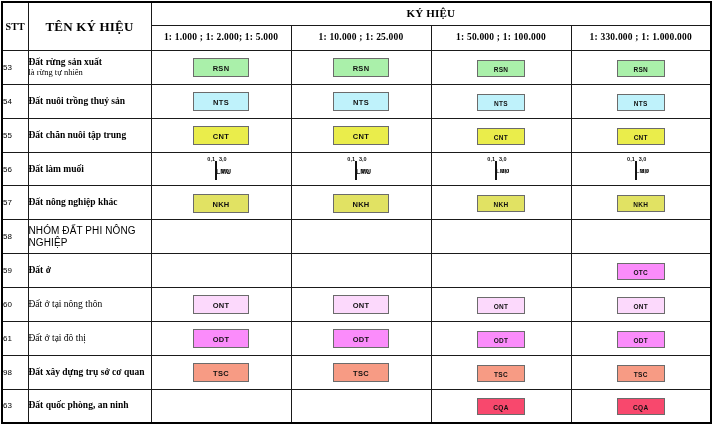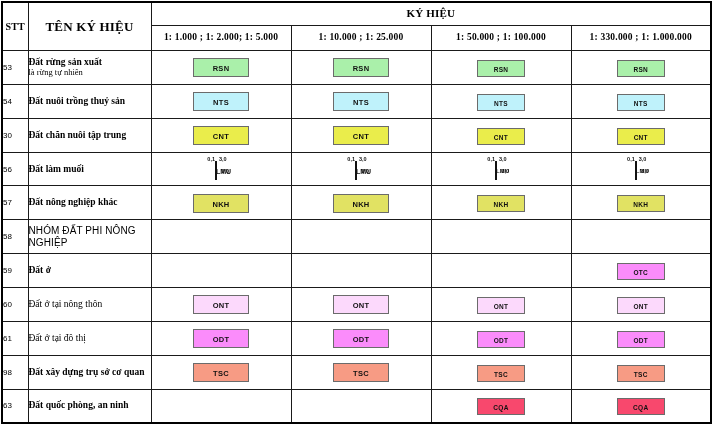--- a/index.html
+++ b/index.html
@@ -177,21 +177,21 @@
       </tr>
       <tr class="data-row">
         <td class="stt">54</td>
         <td class="name thick-r"><span class="bold">Đất nuôi trồng thuỷ sản</span></td>
         <td class="sym"><span class="swatch" style="background: rgb(191, 242, 251);">NTS</span></td>
         <td class="sym"><span class="swatch" style="background: rgb(191, 242, 251);">NTS</span></td>
         <td class="sym"><span class="swatch sm" style="background: rgb(191, 242, 251);">NTS</span></td>
         <td class="sym"><span class="swatch sm" style="background: rgb(191, 242, 251);">NTS</span></td>
       </tr>
       <tr class="data-row">
-        <td class="stt">30</td>
+        <td class="stt">55</td>
         <td class="name thick-r"><span class="bold">Đất chăn nuôi tập trung</span></td>
         <td class="sym"><span class="swatch" style="background: rgb(234, 237, 75);">CNT</span></td>
         <td class="sym"><span class="swatch" style="background: rgb(234, 237, 75);">CNT</span></td>
         <td class="sym"><span class="swatch sm" style="background: rgb(234, 237, 75);">CNT</span></td>
         <td class="sym"><span class="swatch sm" style="background: rgb(234, 237, 75);">CNT</span></td>
       </tr>
       <tr class="data-row">
         <td class="stt">56</td>
         <td class="name thick-r"><span class="bold">Đất làm muối</span></td>
         <td class="sym"><span class="lmu-wrap"><span class="dim dim-tl">3,0</span><span class="dim dim-tr">0,1</span><span class="dim dim-r">3,0</span><span class="lmu-grid"><span class="lmu-label">LMU</span></span></span></td>

